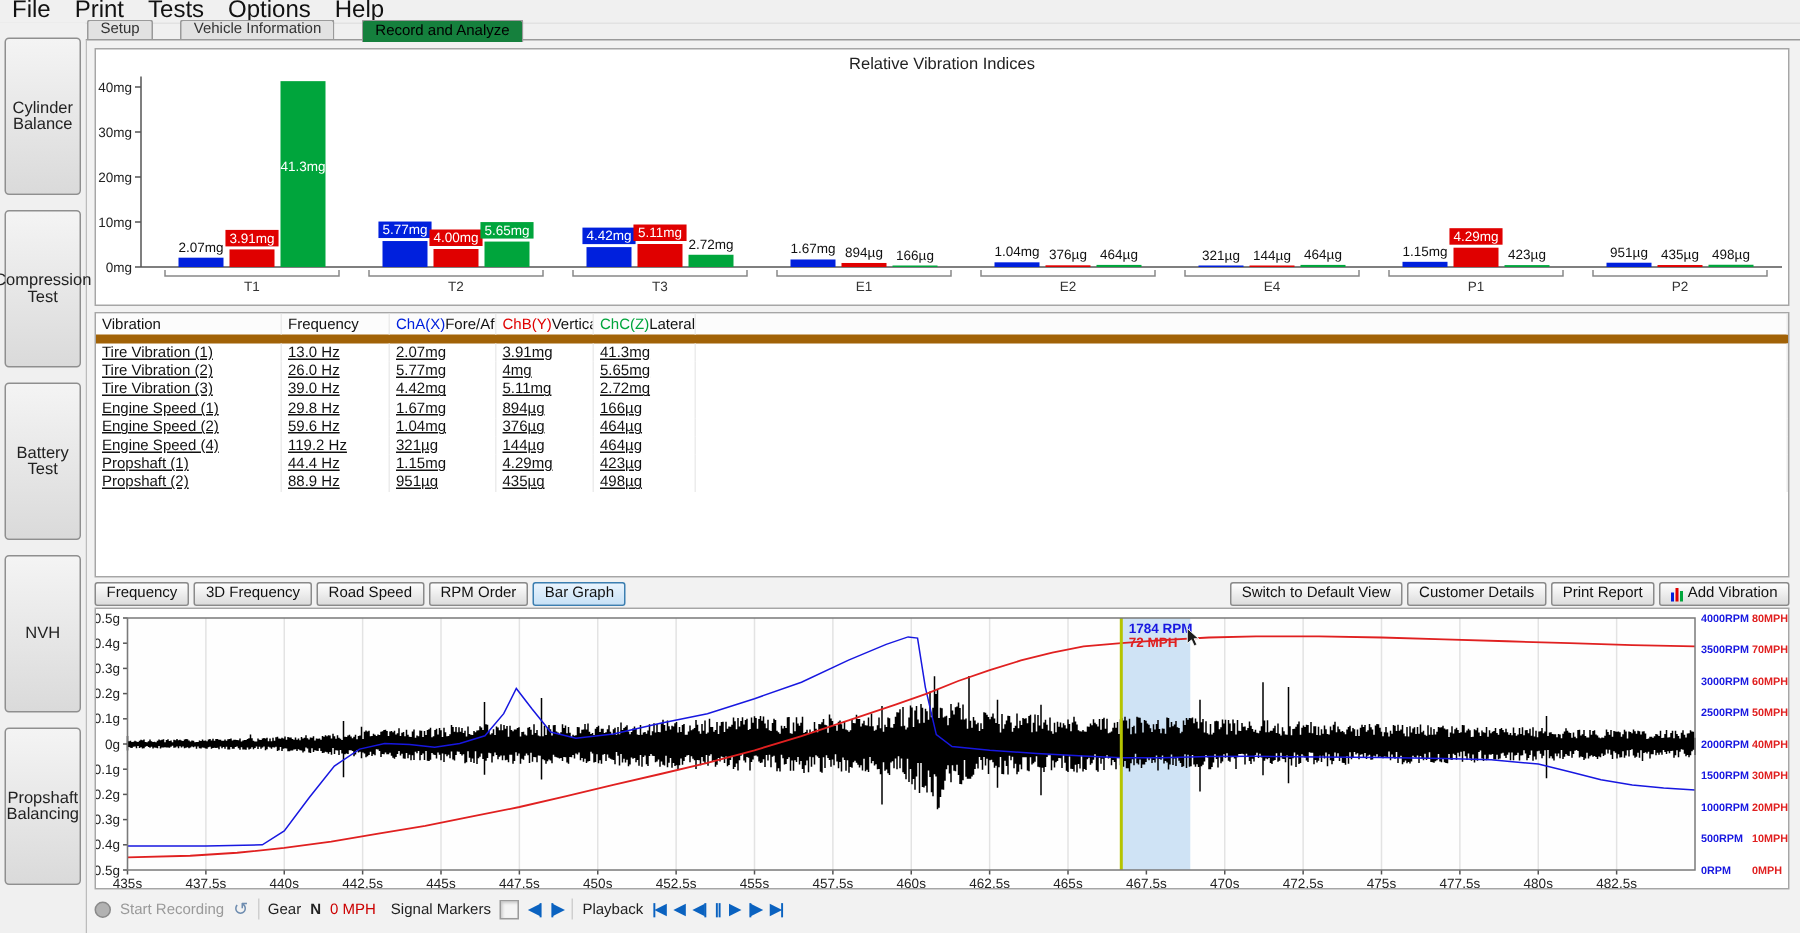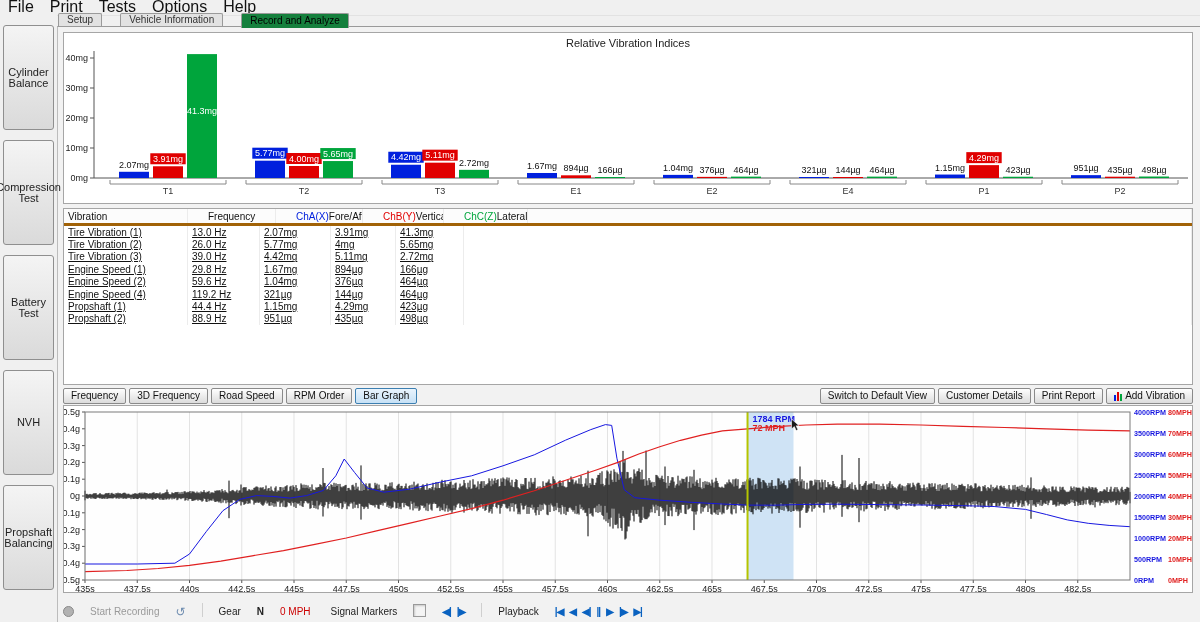--- a/index.html
+++ b/index.html
@@ -24,37 +24,37 @@
             display:flex;align-items:center;justify-content:center;text-align:center;
             font-size:11px;color:#222;padding:2px;line-height:11px;}
   
   .panel{position:absolute;background:#fff;border:1px solid #a6a6a6;box-sizing:border-box;}
   #barPanel{left:63px;top:32px;width:1130px;height:172px;}
   #tablePanel{left:63px;top:208px;width:1130px;height:177px;overflow:hidden;}
   #plotPanel{left:63px;top:405px;width:1130px;height:188px;}
   .bc-title{position:absolute;top:4px;left:0;width:100%;text-align:center;font-size:11px;color:#222;}
   
   .thead,.trow{display:grid;grid-template-columns:124px 72px 71px 65px 68px 1fr;align-items:center;font-size:10px;}
-  .thead{height:14px;border-bottom:3px solid #a16207;background:#fcfcfc;gap:16px;}
+  .thead{height:14px;border-bottom:6px solid #a16207;background:#fcfcfc;}
   .trow{height:12.4px;text-decoration:underline;}
   .thead>div,.trow>div{padding-left:4px;white-space:nowrap;overflow:hidden;border-right:1px solid #ececec;height:100%;display:flex;align-items:center;}
   
   .btnrow{position:absolute;left:63px;top:387px;width:1130px;height:18px;display:flex;align-items:center;gap:3px;}
   .vbtn{font-size:10px;line-height:14px;padding:0 7px;border:1px solid #8a8a8a;border-radius:2px;
         background:linear-gradient(#fefefe,#dcdcdc);color:#111;display:flex;align-items:center;gap:3px;cursor:default;}
   .vbtn.active{border-color:#3c7fb1;background:linear-gradient(#eaf4fd,#c7e1f6);align-items:flex-end;}
   .spacer{flex:1;}
   .mini-bars{display:inline-flex;align-items:flex-end;gap:1px;height:9px;}
   .mini-bars i{display:block;width:2px;}
   .mini-bars i:nth-child(1){height:6px;background:#0020dd;}
   .mini-bars i:nth-child(2){height:9px;background:#e00000;}
   .mini-bars i:nth-child(3){height:7px;background:#00a53c;}
   
-  .transport{position:absolute;left:63px;top:595px;width:1134px;height:22px;display:flex;align-items:flex-end;
-             font-size:10px;color:#222;gap:16px;}
+  .transport{position:absolute;left:63px;top:595px;width:1134px;height:22px;display:flex;align-items:center;
+             font-size:10px;color:#222;gap:6px;}
   .rec-dot{width:9px;height:9px;border-radius:50%;background:#b2b2b2;border:1px solid #8a8a8a;display:inline-block;}
   .dim{color:#9a9a9a;}
   .undo{color:#6f8db0;font-size:12px;line-height:10px;}
   .sep{width:1px;height:14px;background:#cfcfcf;display:inline-block;}
   .gear-val{font-weight:bold;}
   .speed{color:#cc0000;}
   .checkbox{width:11px;height:11px;background:#f4f4f4;border:1px solid #9a9a9a;
             box-shadow:inset 1px 1px 2px rgba(0,0,0,0.18);display:inline-block;}
   .btn-group{display:inline-flex;gap:6px;align-items:center;}
   .blue-btn{color:#0a62c0;font-weight:bold;font-size:10px;letter-spacing:-1px;cursor:default;}

